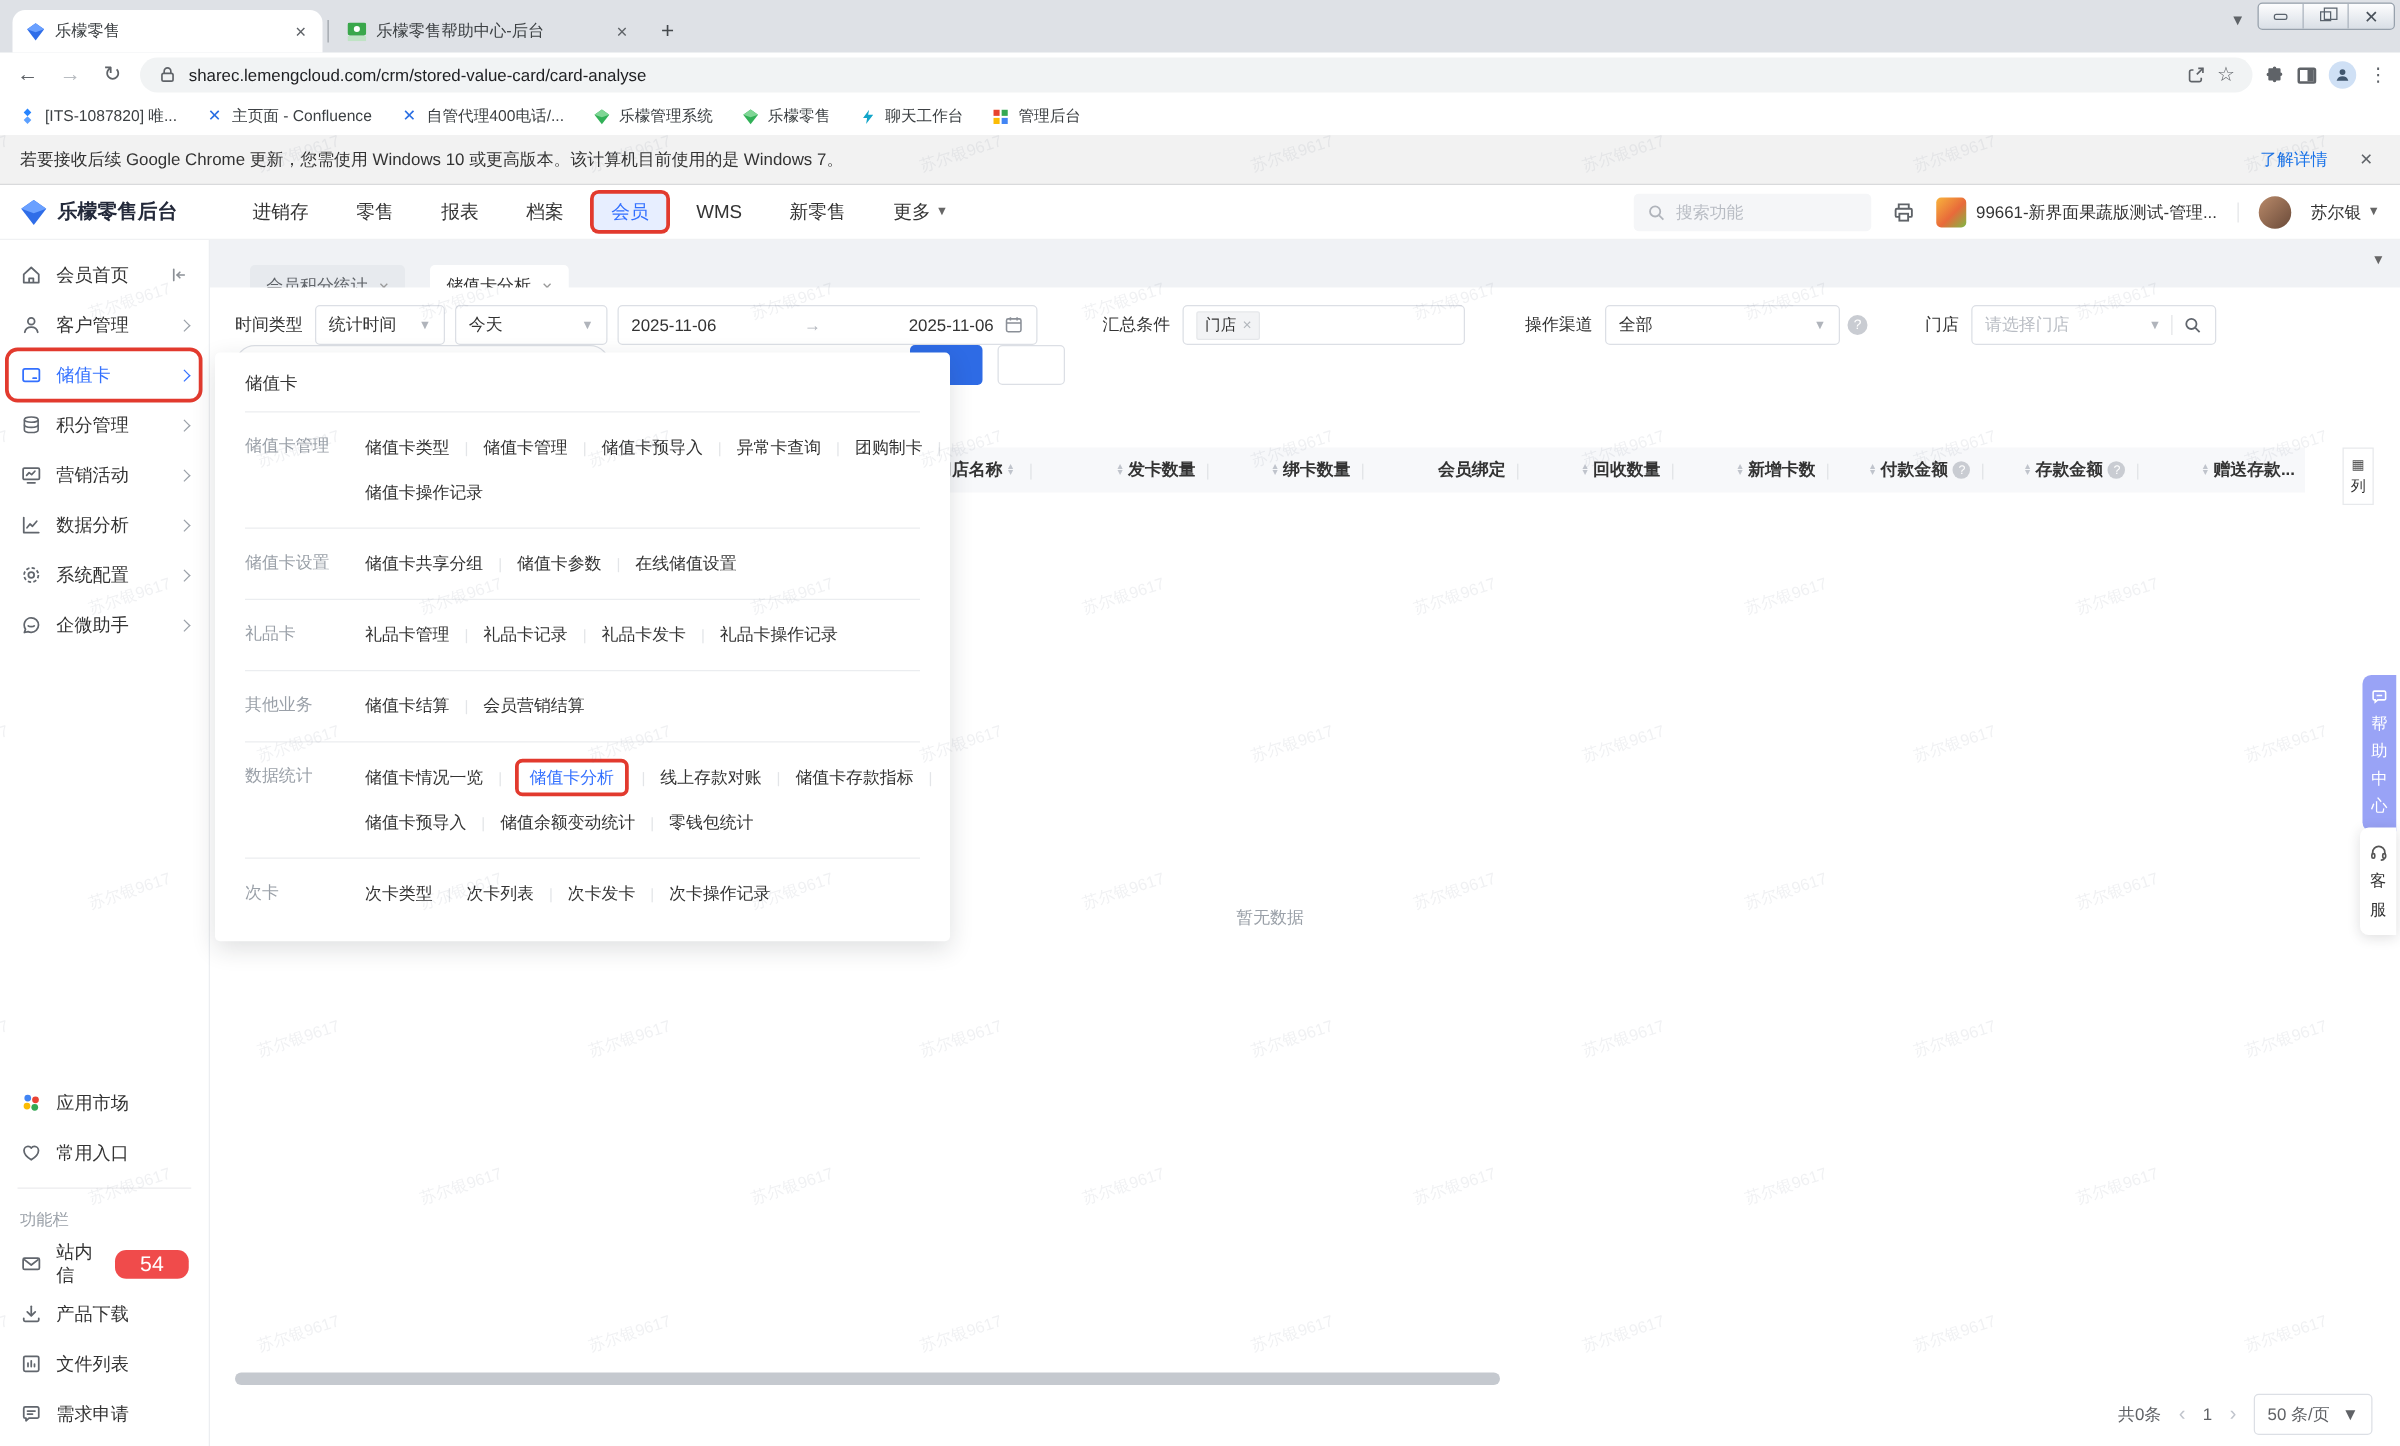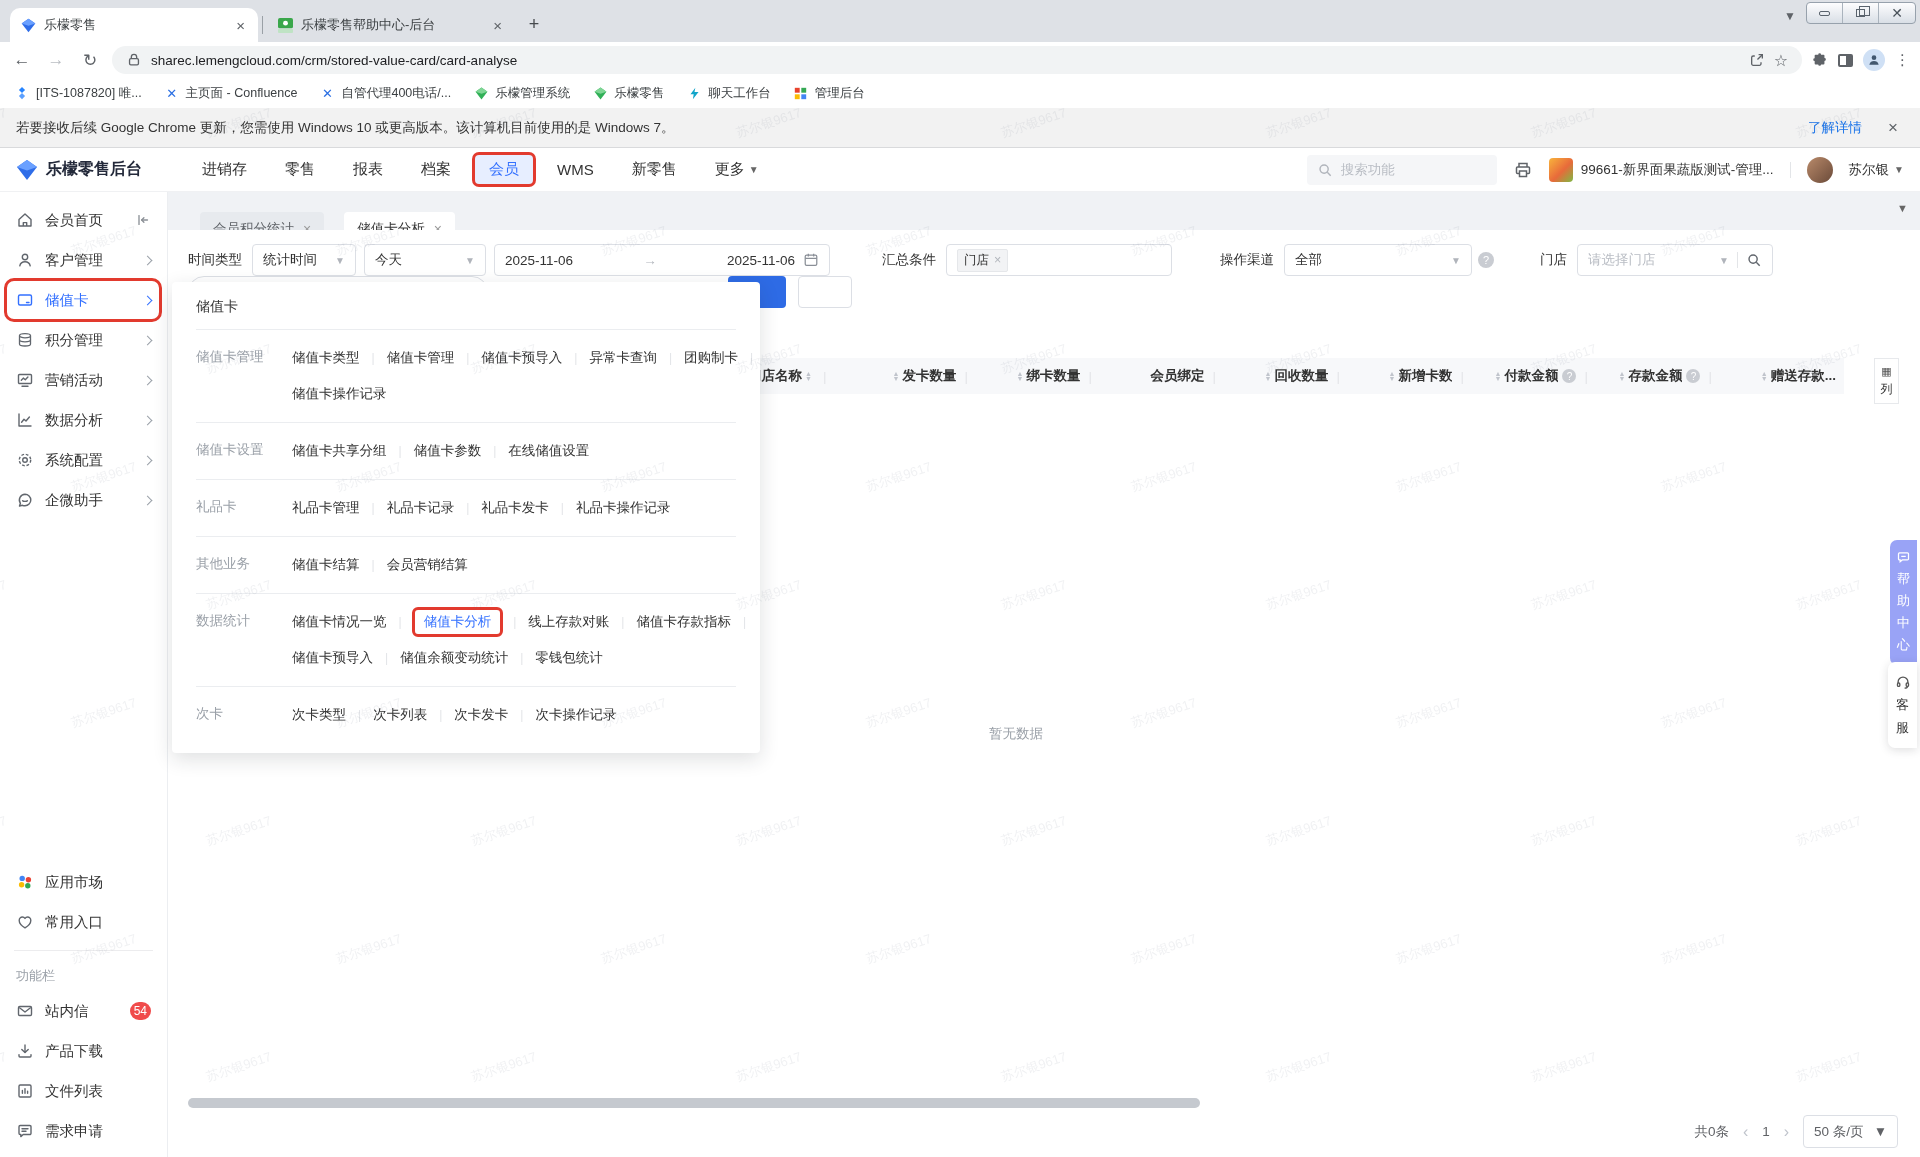--- a/index.html
+++ b/index.html
@@ -72,21 +72,21 @@
   .sitem{height:40px;display:flex;align-items:center;gap:11px;padding:0 16px;font-size:14.5px;color:#333;position:relative;flex:none;}
   .sitem .sic{width:18px;height:18px;color:#61666d;flex:none;}
   .sitem .chev{margin-left:auto;width:7px;height:7px;border-right:1.6px solid #9aa0a8;border-top:1.6px solid #9aa0a8;transform:rotate(45deg);flex:none;}
   .sitem.active{color:var(--accent);}
   .sitem.active .sic{color:var(--accent);}
   .sitem.active .chev{border-color:var(--accent);}
   .ring{position:absolute;left:4px;right:5px;top:-2px;bottom:-2px;border:3px solid var(--anno);border-radius:10px;pointer-events:none;}
   .spacer{flex:1;}
   .sdivider{height:1px;background:#ececee;margin:8px 14px;flex:none;}
   .slabel{font-size:13px;color:#9aa0a8;padding:8px 16px 6px;flex:none;}
-  .badge{margin-left:auto;background:var(--badge);color:#fff;font-size:12px;line-height:1;padding:3px 4px;border-radius:9px;}
+  .badge{margin-left:auto;background:var(--badge);color:#fff;font-size:17px;line-height:1;padding:3px 20px;border-radius:9px;}
 
   .content{flex:1;position:relative;}
   .ptabs{height:53px;display:flex;align-items:flex-end;padding-left:32px;gap:20px;position:relative;}
   .ptab{height:33px;display:flex;align-items:center;gap:9px;padding:0 13px;font-size:13.5px;color:#5f6368;background:#e7eaee;border-radius:4px 4px 0 0;}
   .ptab.active{background:#fff;color:#333;}
   .ptab .x{font-size:14px;color:#999;}
   .ptabs .endcaret{position:absolute;right:12px;top:10px;color:#666;font-size:11px;}
   .panel{position:absolute;left:0;right:0;top:38px;bottom:0;background:#fff;}
 
   

